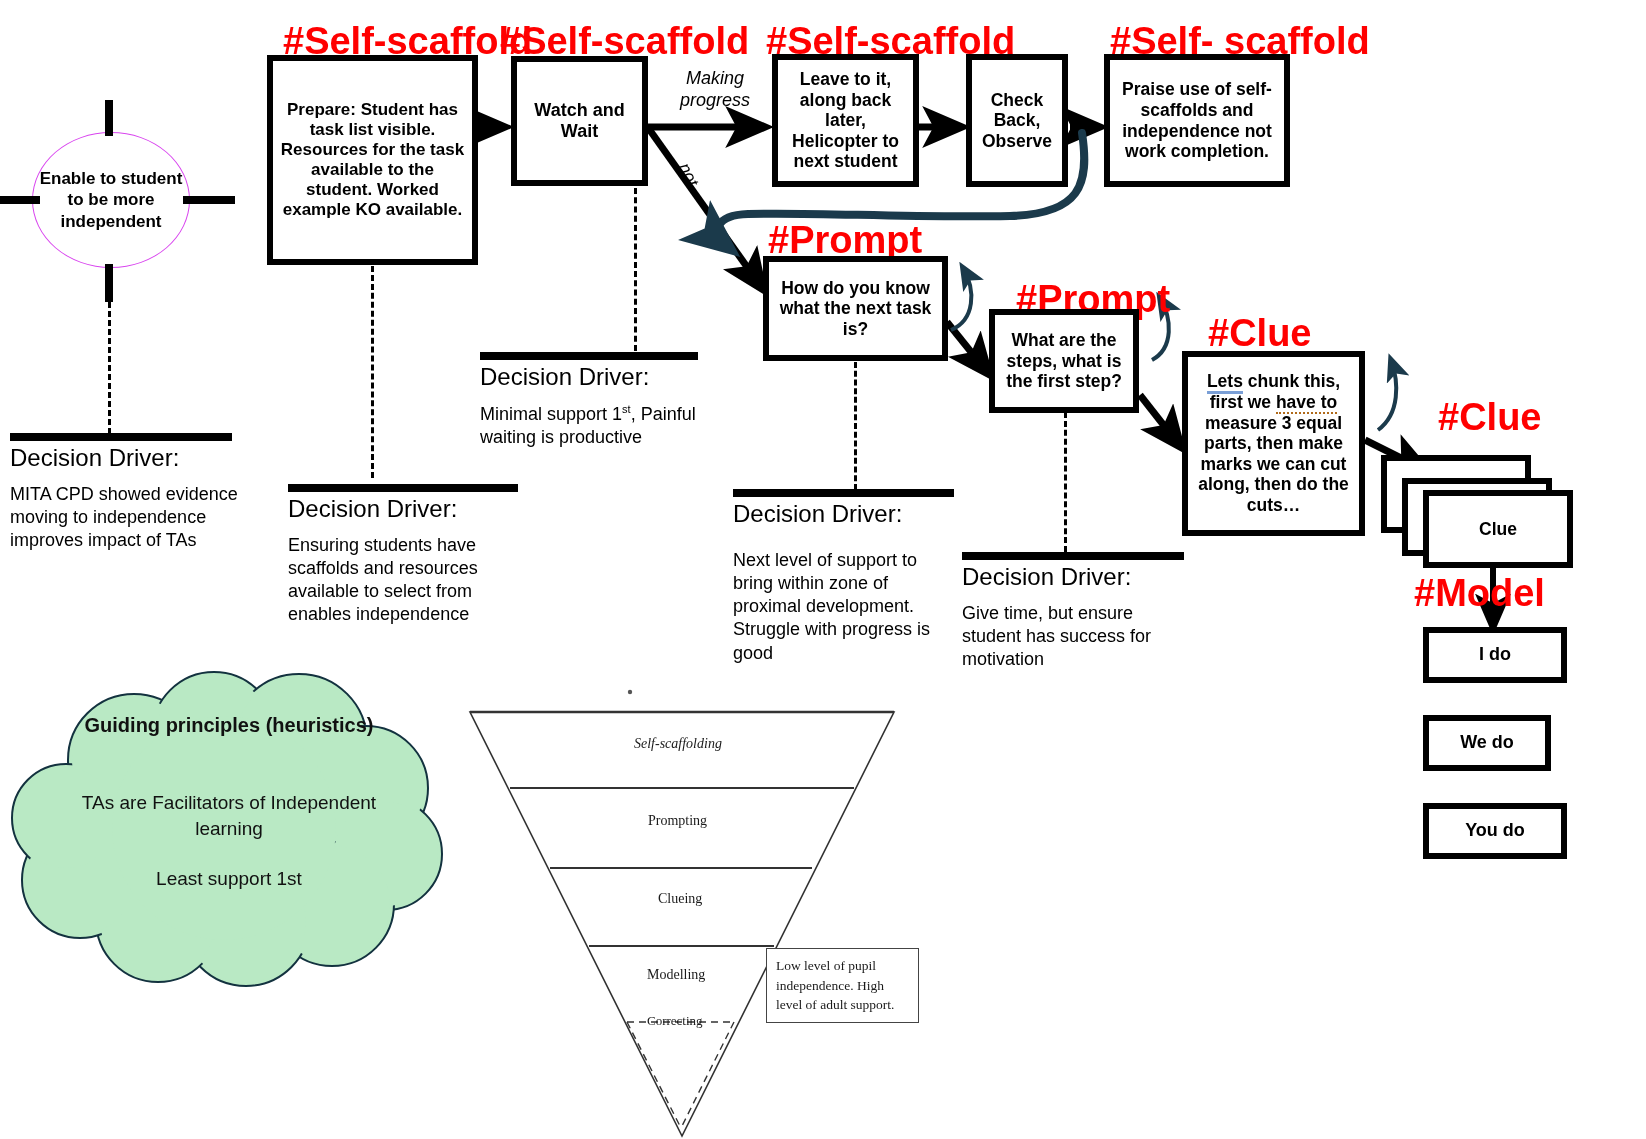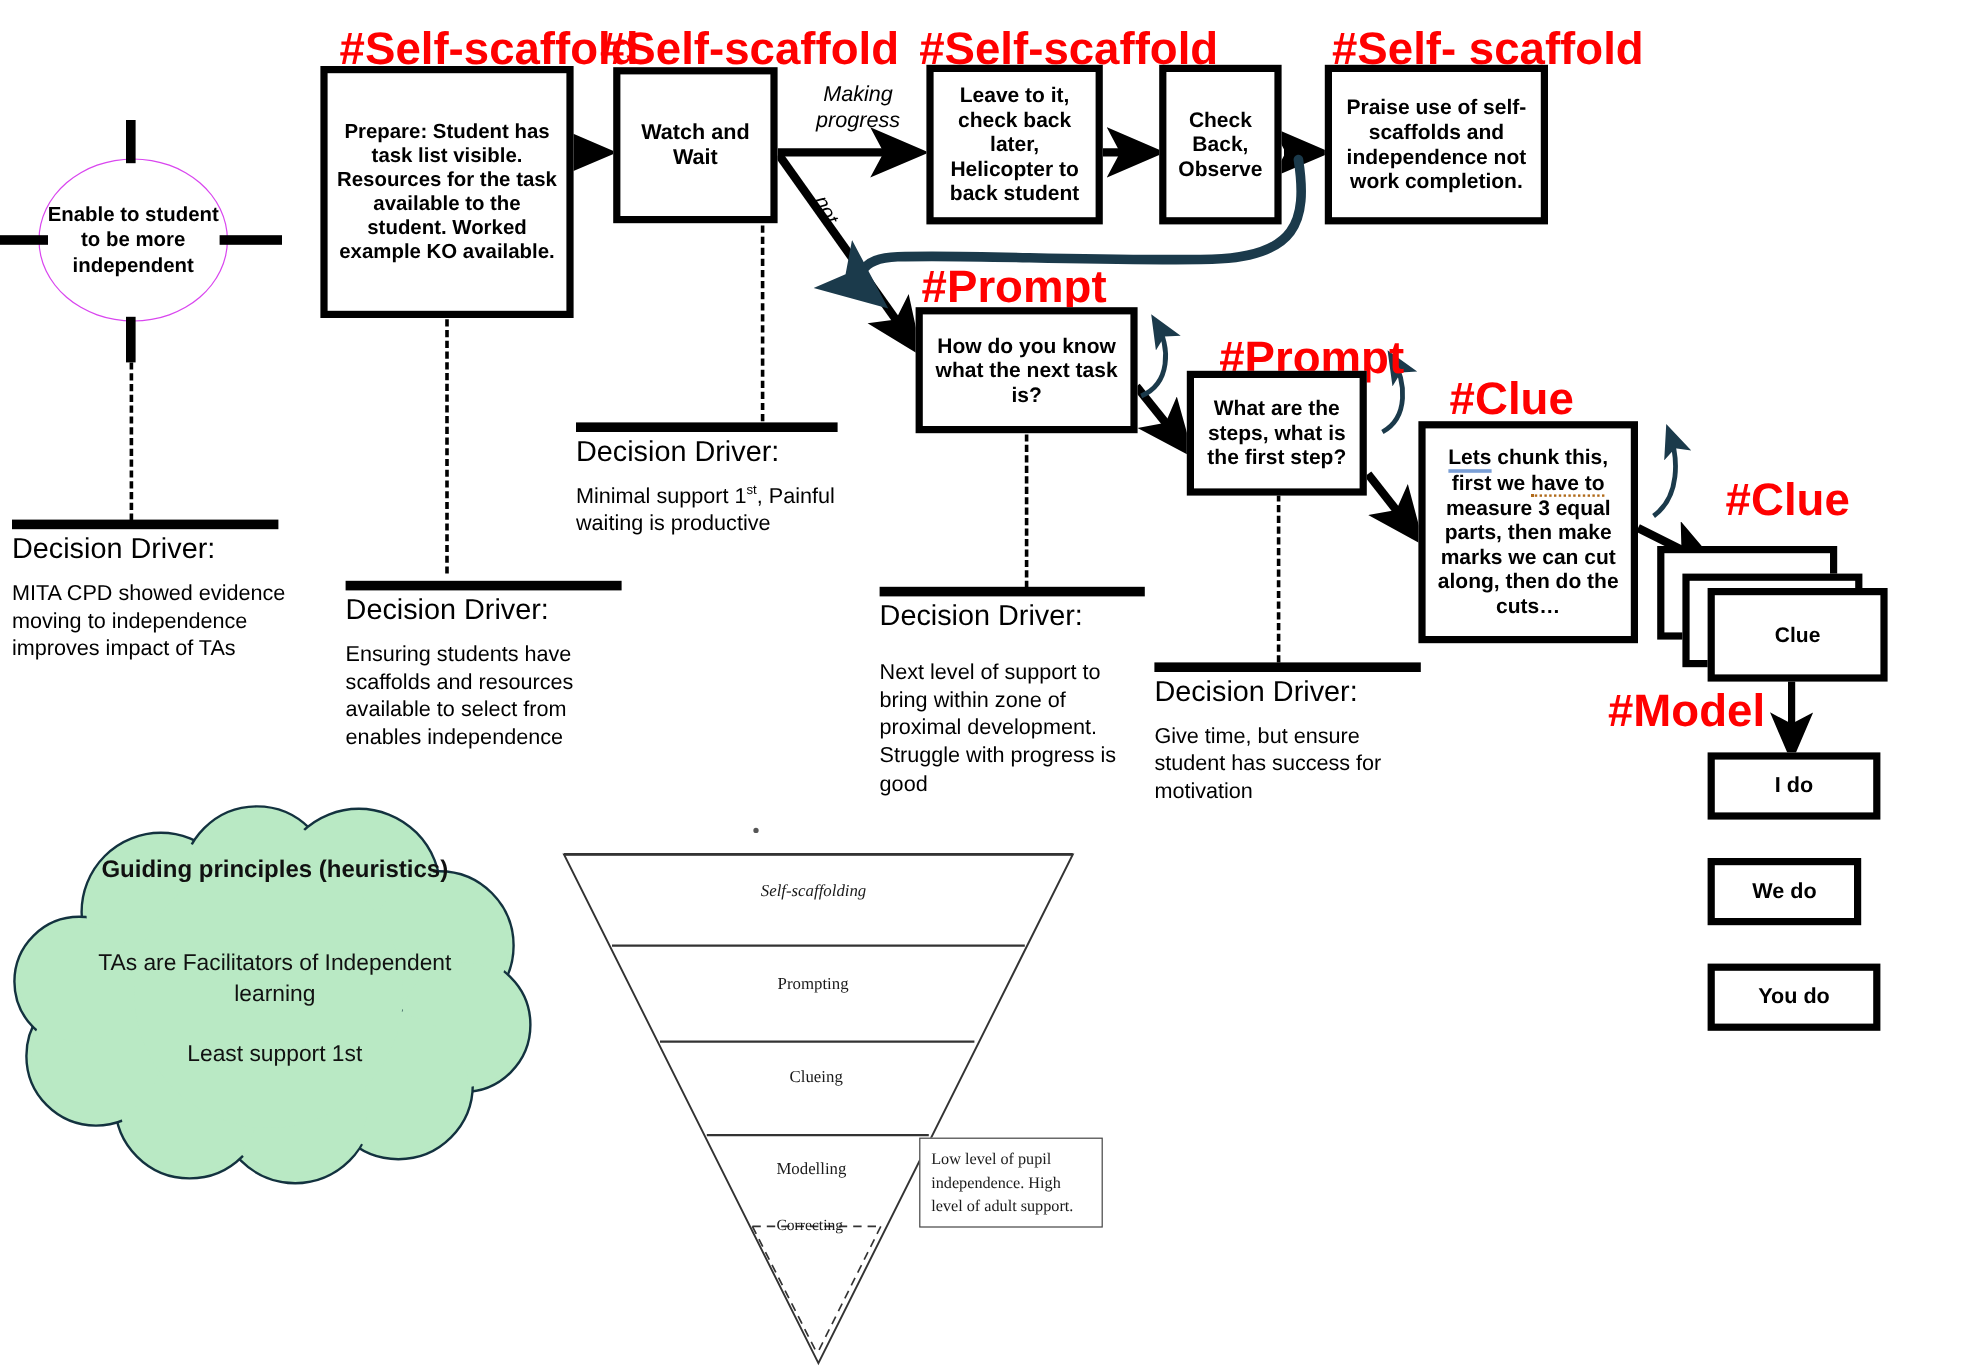--- a/index.html
+++ b/index.html
@@ -130,21 +130,21 @@
   <div class="tag" style="left:766px;top:22px;">#Self-scaffold</div>
   <div class="tag" style="left:1110px;top:22px;">#Self- scaffold</div>
 
   <div class="pbox" style="left:267px;top:55px;width:211px;height:210px;font-size:17px;">
     <span>Prepare: Student has task list visible. Resources for the task available to the student. Worked example KO available.</span>
   </div>
   <div class="pbox" style="left:511px;top:56px;width:137px;height:130px;font-size:18px;">
     <span>Watch and Wait</span>
   </div>
   <div class="pbox" style="left:772px;top:54px;width:147px;height:133px;font-size:17.5px;">
-    <span>Leave to it, check back later, Helicopter to back student</span>
+    <span>Leave to it, along back later, Helicopter to next student</span>
   </div>
   <div class="pbox" style="left:966px;top:54px;width:102px;height:133px;font-size:17.5px;">
     <span>Check Back, Observe</span>
   </div>
   <div class="pbox" style="left:1104px;top:54px;width:186px;height:133px;font-size:17.5px;">
     <span>Praise use of self-scaffolds and independence not work completion.</span>
   </div>
 
   <div class="edgelab" style="left:670px;top:68px;width:90px;text-align:center;">
     <span>Making progress</span>
@@ -155,21 +155,21 @@
 
   <div class="dashline" style="left:371px;top:266px;height:212px;"></div>
   <div class="dashline" style="left:634px;top:188px;height:163px;"></div>
   <div class="dashline" style="left:854px;top:362px;height:128px;"></div>
   <div class="dashline" style="left:1064px;top:412px;height:140px;"></div>
 
   <div class="tag" style="left:768px;top:221px;">#Prompt</div>
   <div class="tag" style="left:1016px;top:280px;">#Prompt</div>
   <div class="tag" style="left:1208px;top:314px;">#Clue</div>
   <div class="tag" style="left:1438px;top:398px;">#Clue</div>
-  <div class="tag" style="left:1340px;top:574px;">#Model</div>
+  <div class="tag" style="left:1414px;top:574px;">#Model</div>
 
   <div class="pbox" style="left:763px;top:256px;width:185px;height:105px;font-size:17.5px;">
     <span>How do you know what the next task is?</span>
   </div>
   <div class="pbox" style="left:989px;top:309px;width:150px;height:104px;font-size:17.5px;">
     <span>What are the steps, what is the first step?</span>
   </div>
 
   <div class="pbox" style="left:1182px;top:351px;width:183px;height:185px;font-size:17.5px;">
     <span>

